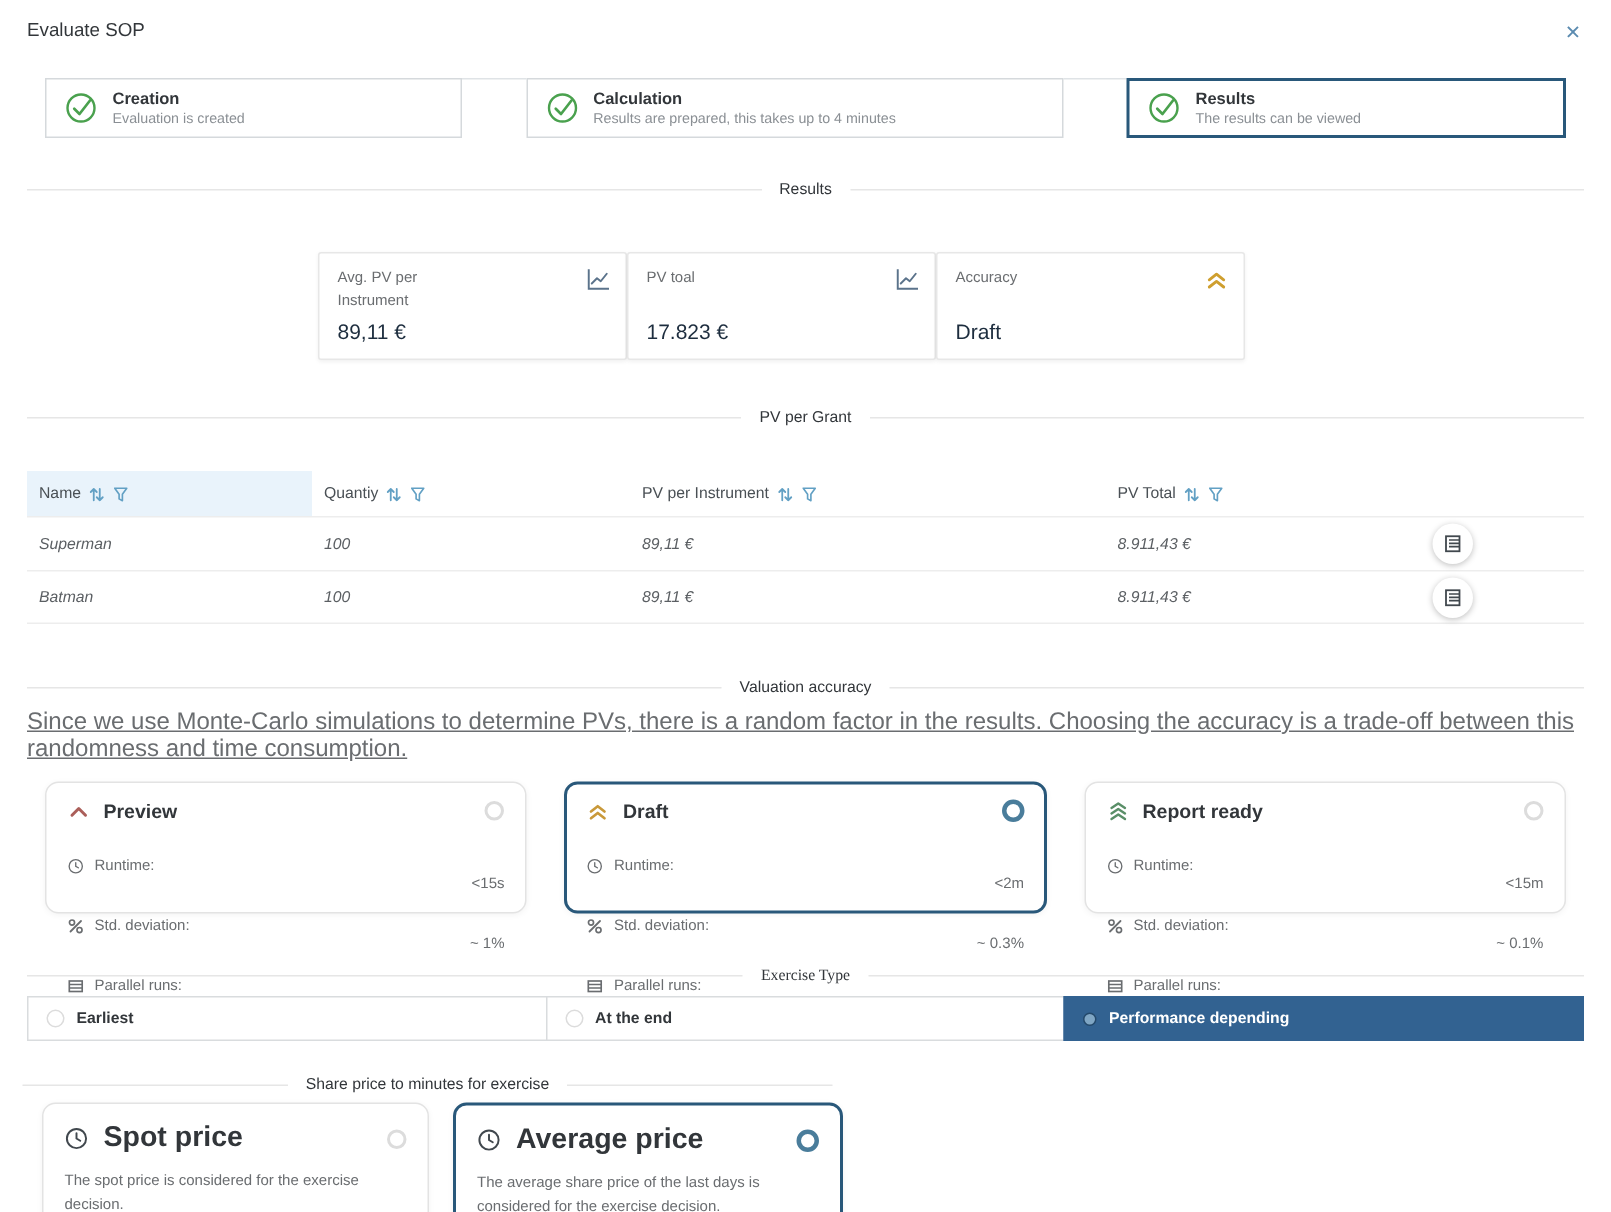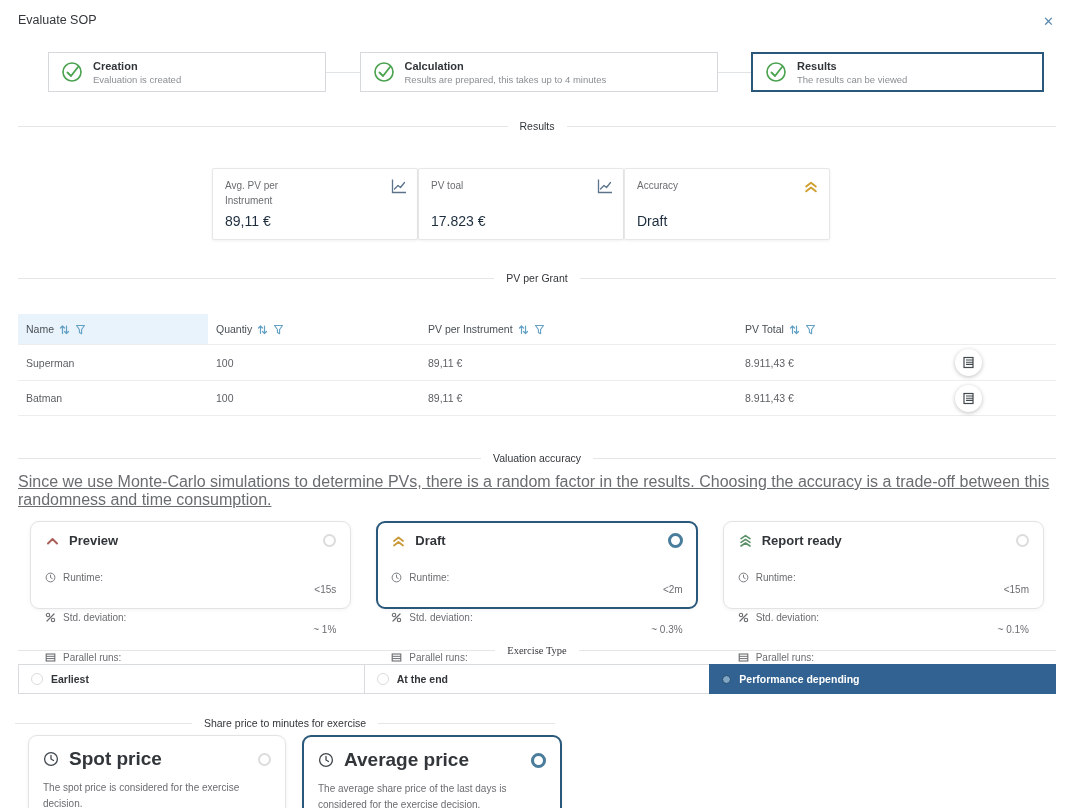--- a/index.html
+++ b/index.html
@@ -5,21 +5,21 @@
   * { margin:0; padding:0; box-sizing:border-box; }
   html,body { width:1074px; height:808px; background:#fff; font-family:"Liberation Sans", sans-serif; color:#32363a; overflow:hidden; }
   .page { width:1074px; height:808px; position:relative; padding:0; }
 
   
   .hdr { display:flex; justify-content:space-between; align-items:flex-start; padding:13px 16px 0 18px; }
   .hdr-title { font-size:12.5px; color:#32363a; }
   .close-x { font-size:13px; color:#5b8bb0; cursor:pointer; line-height:1; padding:2px 4px; }
 
   
-  .stepper { display:flex; align-items:center; margin:22px 30px 0 48px; }
+  .stepper { display:flex; align-items:flex-start; margin:22px 30px 0 30px; }
   .step-card { display:flex; align-items:center; gap:10px; background:#fff; border:1px solid #d5d9dc; padding:7px 12px; height:40px; }
   .step-card.active { border:2px solid #29587a; }
   .step-1 { width:278px; } .step-2 { width:358px; } .step-3 { width:293px; }
   .step-conn { flex:1; height:1px; background:#dfe3e6; min-width:30px; }
   .step-title { font-size:11px; font-weight:bold; color:#32363a; }
   .step-sub { font-size:9.5px; color:#8a8f94; margin-top:2px; }
   .check-ic { width:22px; height:22px; flex:none; color:#4aa14e; }
 
   
   .sect { display:flex; align-items:center; margin:0 18px; }
@@ -36,21 +36,21 @@
   .rescard .ricon.amber { color:#cf9f2f; }
 
   
   .grid-table { margin:30px 18px 0 18px; font-size:10.5px; }
   .trow { display:grid; grid-template-columns:190px 212px 317px 210px 1fr; align-items:center; }
   .thead-row { height:30px; }
   .thead-row .tcell { height:30px; display:flex; align-items:center; gap:5px; padding:0 8px; color:#4a5055; }
   .thead-row .tcell.hl { background:#e9f3fb; }
   .tbody-row { height:36px; border-top:1px solid #ededed; color:#5b5f63; }
   .tbody-row:last-child { border-bottom:1px solid #ededed; }
-  .tbody-row .tcell { padding:0 8px; }
+  .tbody-row .tcell { padding:0 8px;font-style:italic; }
   .sort-ic, .filt-ic { width:11px; height:11px; color:#62a0c4; flex:none; }
   .rowbtn { width:27px; height:27px; border-radius:50%; background:#fff; box-shadow:0 1px 4px rgba(0,0,0,0.25); border:none; display:flex; align-items:center; justify-content:center; color:#41484e; cursor:pointer; margin-left:auto; margin-right:78px; }
   .rowbtn svg { width:13px; height:13px; }
   .cell-end { display:flex; }
 
   
   .vdesc { font-size:16px; color:#6a6d70; margin:9px 18px 0 18px;text-decoration:underline; }
   .acc-row { display:flex; gap:25px; margin:12px 30px 0 30px; }
   .acc-card { flex:1; border:1px solid #e3e3e3; border-radius:9px; background:#fff; box-shadow:0 1px 4px rgba(0,0,0,0.05); padding:11px 14px 14px 14px; height:88px; }
   .acc-card.selected { border:2px solid #29587a; padding:10px 13px 9px 13px; }

